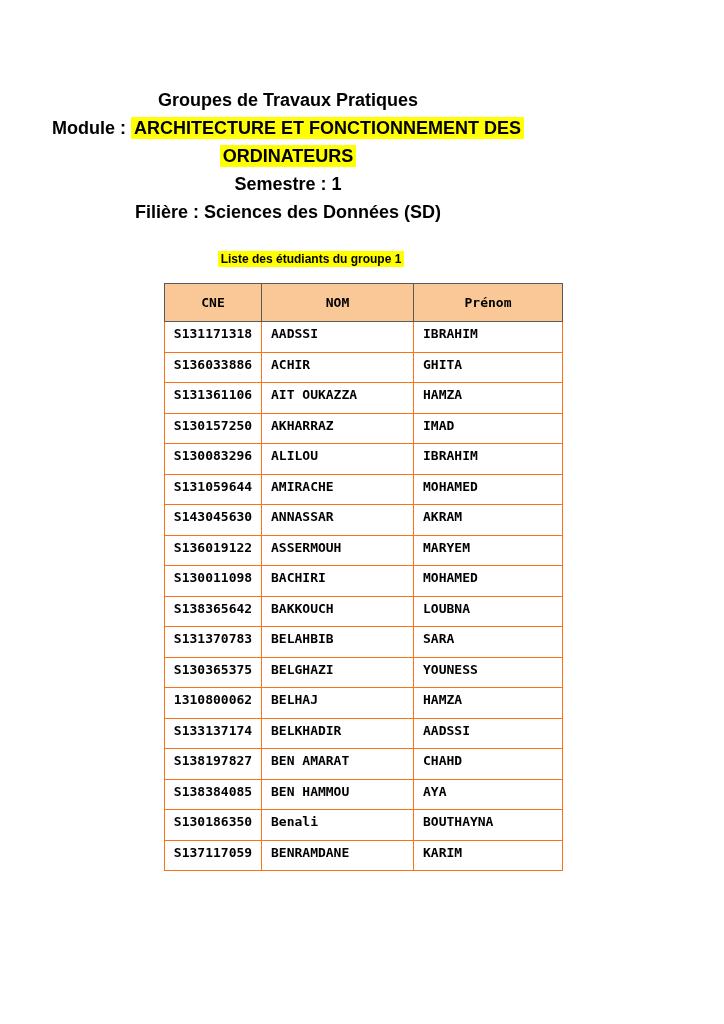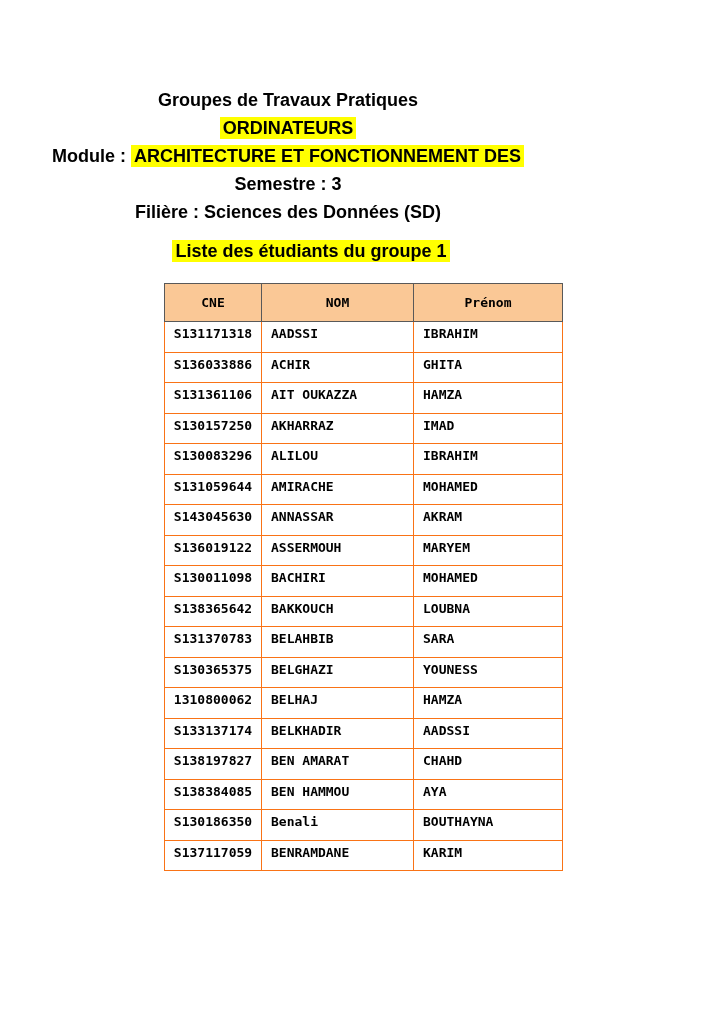--- a/index.html
+++ b/index.html
@@ -24,26 +24,26 @@
     font-size: 18px;
     line-height: 28px;
     color: #000000;
   }
   .hl {
     background: #FFFF00;
     padding: 1px 3px;
   }
   .group-title {
     position: absolute;
-    top: 238px;
+    top: 246px;
     left: 0;
     width: 622px;
     text-align: center;
     font-weight: bold;
-    font-size: 18px;
+    font-size: 12px;
     line-height: 26px;
   }
   .table-wrap {
     position: absolute;
     top: 283px;
     left: 164px;
     width: 398px;
   }
   table.students {
     width: 398px;
@@ -77,23 +77,23 @@
   table.students td.cne { text-align: center; }
   table.students td.nom, table.students td.prenom { text-align: left; padding-left: 9px; }
 </style>
 </head>
 <body>
 
 <div class="page">
 
   <div class="header-block">
     <div><span>Groupes de Travaux Pratiques</span></div>
+    <div><span>Module : </span><span class="hl">ARCHITECTURE ET FONCTIONNEMENT DES</span></div>
     <div><span class="hl">ORDINATEURS</span></div>
-    <div><span>Module : </span><span class="hl">ARCHITECTURE ET FONCTIONNEMENT DES</span></div>
-    <div>Semestre : 3</div>
+    <div>Semestre : 1</div>
     <div>Filière : Sciences des Données (SD)</div>
   </div>
 
   <div class="group-title">
     <span class="hl">Liste des étudiants du groupe 1</span>
   </div>
 
   <div class="table-wrap">
     <table class="students">
       <colgroup>

